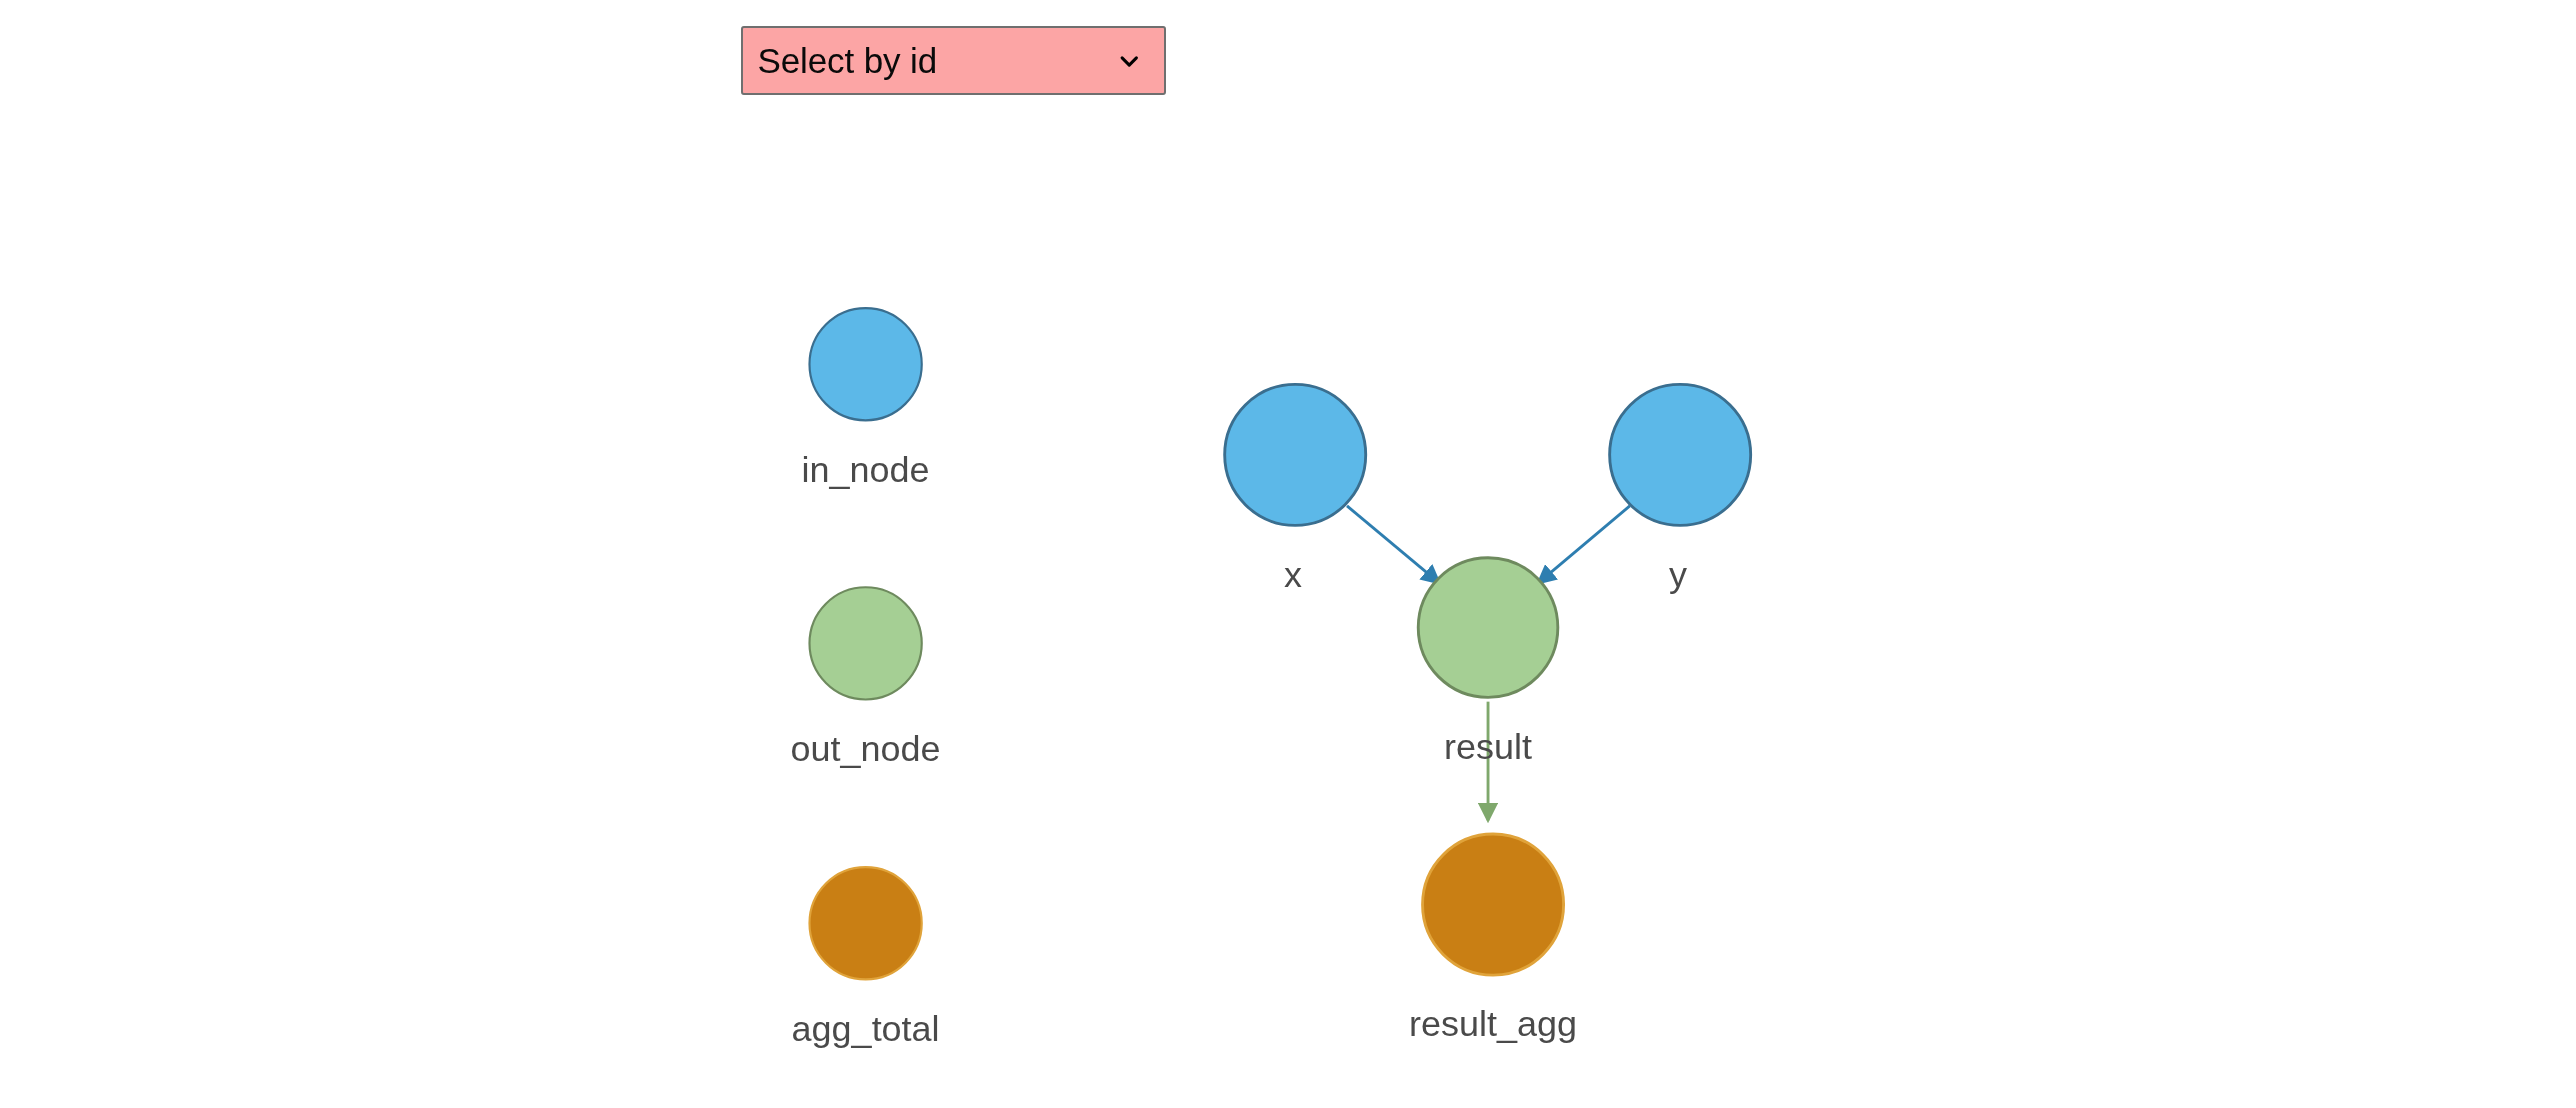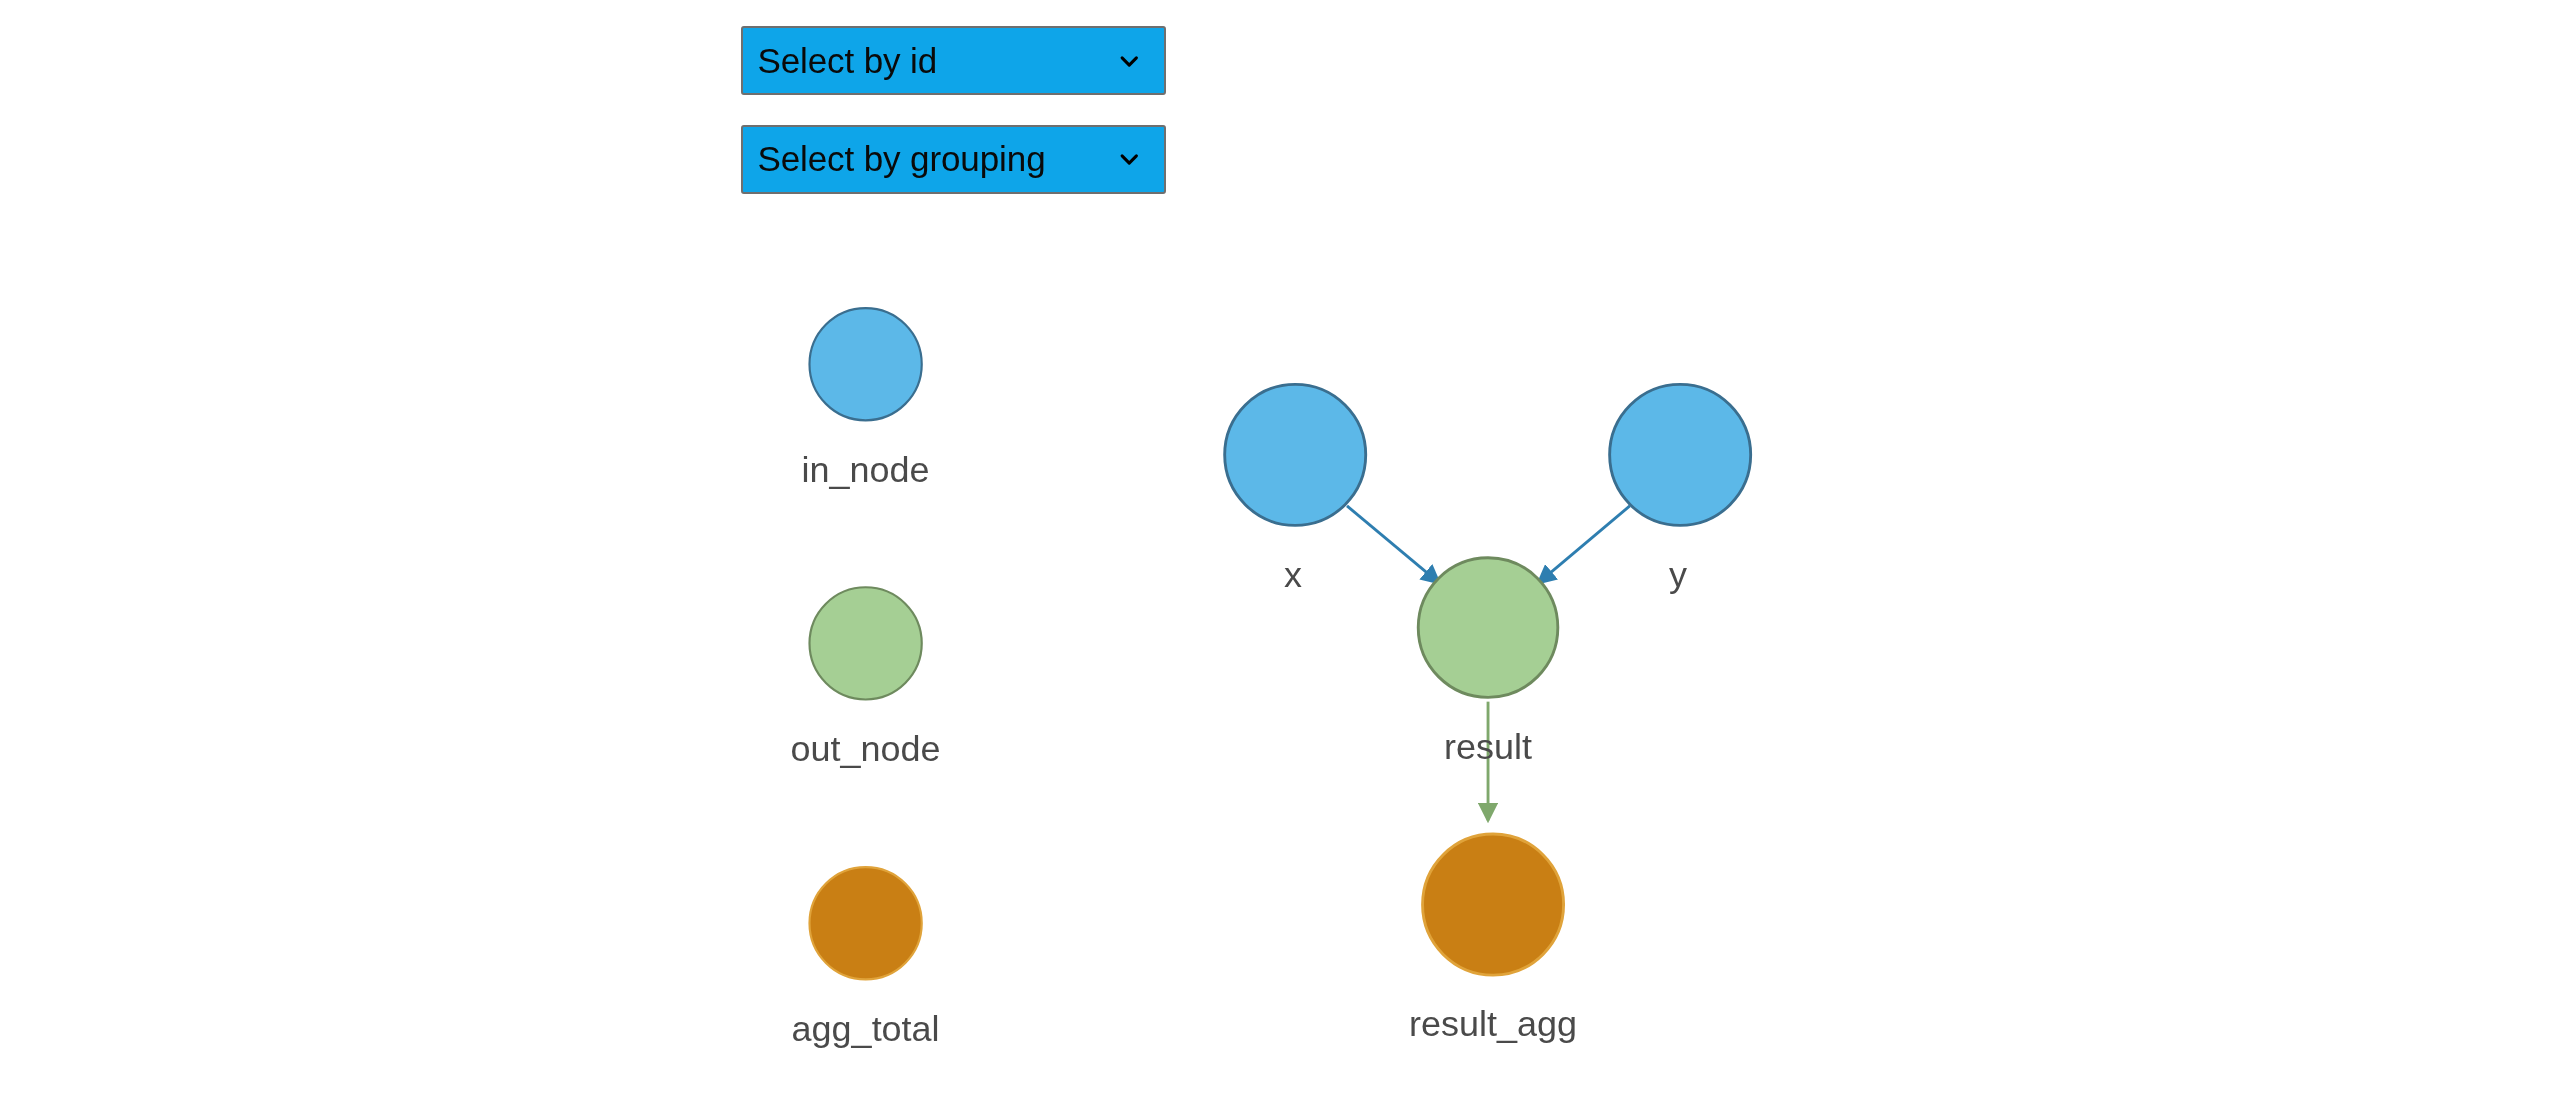--- a/index.html
+++ b/index.html
@@ -22,21 +22,21 @@
     top: 26px;
     display: flex;
     flex-direction: column;
     gap: 29.5px;
   }
   .select-box {
     position: relative;
     width: 425px;
     height: 69px;
     box-sizing: border-box;
-    background: #0ea5e9;
+    background: #fca5a5;
     border: 2.2px solid #6f6f6f;
     border-radius: 2.9px;
     display: flex;
     align-items: center;
     cursor: default;
   }
   .select-label {
     font-size: 35px;
     color: #0a0a0a;
     padding-left: 14.4px;
@@ -76,26 +76,20 @@
 
 <div class="controls">
 
   <div class="select-box">
     <span class="select-label">Select by id</span>
     <svg class="select-chevron" viewBox="0 0 24 24">
       <path d="M5 9 L12 16 L19 9" fill="none" stroke="#000000" stroke-width="3" stroke-linecap="round" stroke-linejoin="round"></path>
     </svg>
   </div>
 
-  <div class="select-box">
-    <span class="select-label">Select by grouping</span>
-    <svg class="select-chevron" viewBox="0 0 24 24">
-      <path d="M5 9 L12 16 L19 9" fill="none" stroke="#000000" stroke-width="3" stroke-linecap="round" stroke-linejoin="round"></path>
-    </svg>
-  </div>
 
 </div>
 
 <svg class="graph-canvas" viewBox="0 0 3580 1541">
 
   <defs>
     <marker id="arrow-blue" markerWidth="7" markerHeight="7" refX="6" refY="3.5" orient="auto" markerUnits="strokeWidth">
       <path d="M0,0 L7,3.5 L0,7 z" fill="#2E7EB0"></path>
     </marker>
     <marker id="arrow-green" markerWidth="7" markerHeight="7" refX="6" refY="3.5" orient="auto" markerUnits="strokeWidth">

